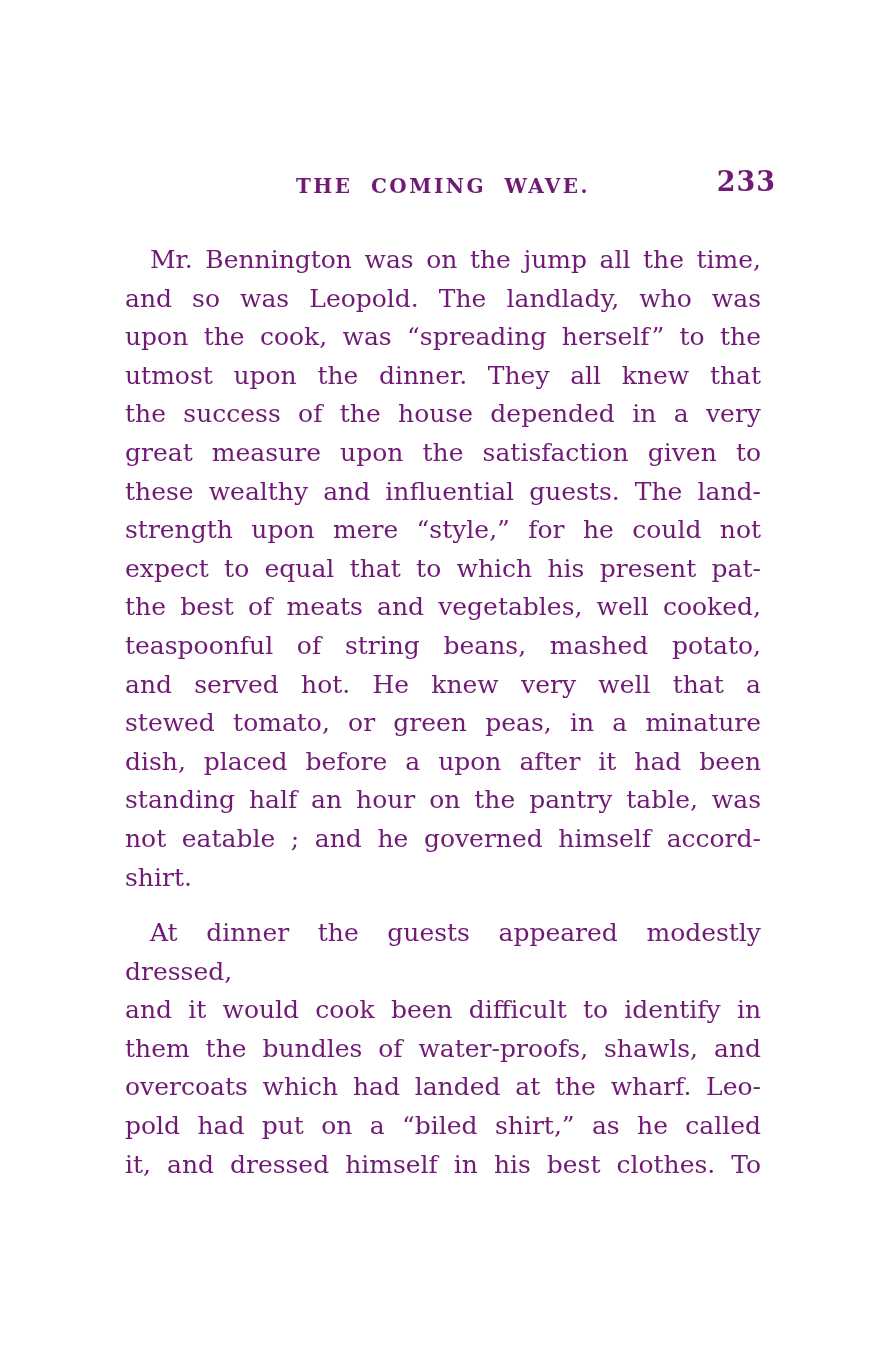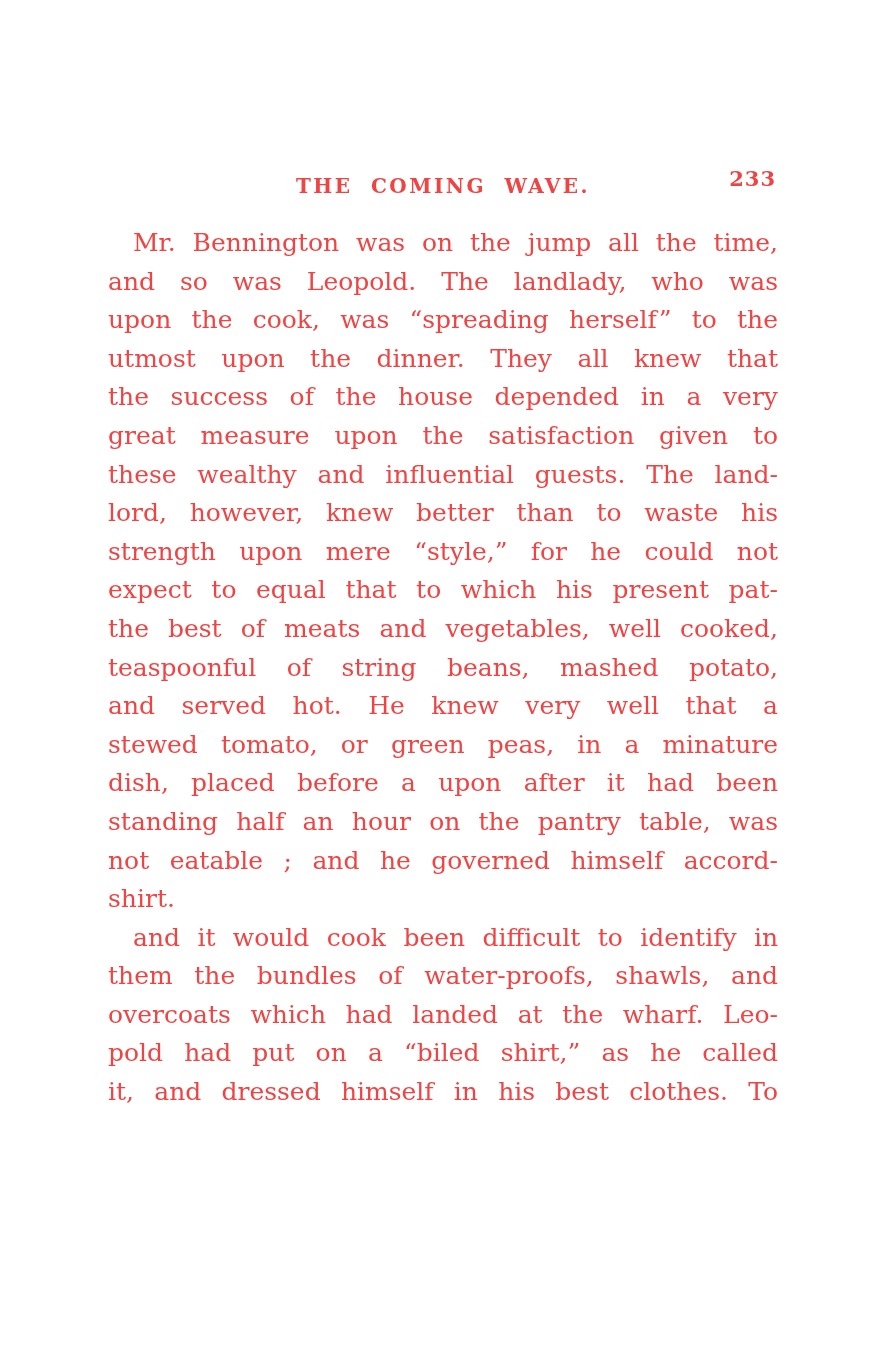--- a/index.html
+++ b/index.html
@@ -5,21 +5,21 @@
   html, body {
     margin: 0;
     padding: 0;
     background: #ffffff;
   }
   .sheet {
     position: relative;
     width: 883px;
     height: 1360px;
     background: #ffffff;
-    color: #ef4444;
+    color: #701a75;
     font-family: "DejaVu Serif", "Liberation Serif", serif;
     overflow: hidden;
   }
   .page-header {
     position: absolute;
     left: 108px;
     top: 166px;
     width: 670px;
     height: 40px;
   }
@@ -31,34 +31,34 @@
     text-align: center;
     font-weight: bold;
     font-size: 20px;
     letter-spacing: 2.5px;
     word-spacing: 9px;
   }
   .page-number {
     position: absolute;
     right: 2px;
     top: 0;
-    font-size: 21px;
+    font-size: 27px;
     font-weight: bold;
     letter-spacing: 1px;
   }
   .page-body {
     position: absolute;
     left: 108px;
     top: 224px;
     width: 670px;
     font-size: 25px;
     line-height: 38.6px;
     word-spacing: 1.5px;
   }
-  .para { margin: 0; padding: 0; }
+  .para { margin: 17px; padding: 0; }
   .line {
     text-align: justify;
     text-align-last: justify;
     -moz-text-align-last: justify;
   }
   .para .line:first-child { text-indent: 25px; }
 </style>
 </head>
 <body>
 
@@ -71,33 +71,33 @@
 
   <div class="page-body">
     <div class="para">
         <div class="line">Mr. Bennington was on the jump all the time,</div>
         <div class="line">and so was Leopold.  The landlady, who was</div>
         <div class="line">upon the cook, was “spreading herself” to the</div>
         <div class="line">utmost upon the dinner.  They all knew that</div>
         <div class="line">the success of the house depended in a very</div>
         <div class="line">great measure upon the satisfaction given to</div>
         <div class="line">these wealthy and influential guests.  The land-</div>
-        <div class="line">lord, however, knew better than to waste his</div>
         <div class="line">strength upon mere “style,” for he could not</div>
         <div class="line">expect to equal that to which his present pat-</div>
         <div class="line">the best of meats and vegetables, well cooked,</div>
         <div class="line">teaspoonful of string beans, mashed potato,</div>
         <div class="line">and served hot.  He knew very well that a</div>
         <div class="line">stewed tomato, or green peas, in a minature</div>
         <div class="line">dish, placed before a upon after it had been</div>
         <div class="line">standing half an hour on the pantry table, was</div>
         <div class="line">not eatable ; and he governed himself accord-</div>
         <div class="line">shirt.</div>
       </div>
     <div class="para">
+        <div class="line">At dinner the guests appeared modestly dressed,</div>
         <div class="line">and it would cook been difficult to identify in</div>
         <div class="line">them the bundles of water-proofs, shawls, and</div>
         <div class="line">overcoats which had landed at the wharf.  Leo-</div>
         <div class="line">pold had put on a “biled shirt,” as he called</div>
         <div class="line">it, and dressed himself in his best clothes.  To</div>
       </div>
   </div>
 
 </div>
 

